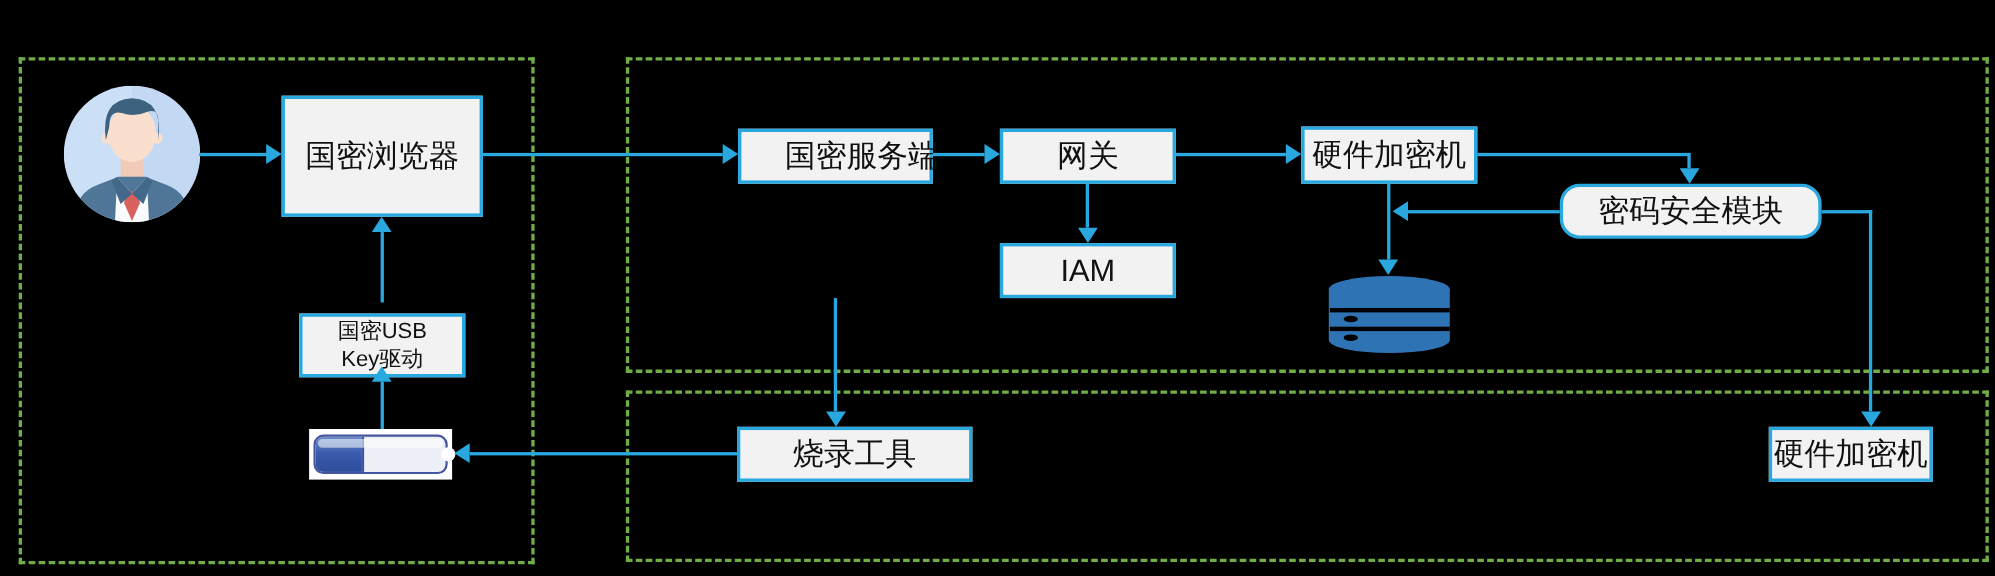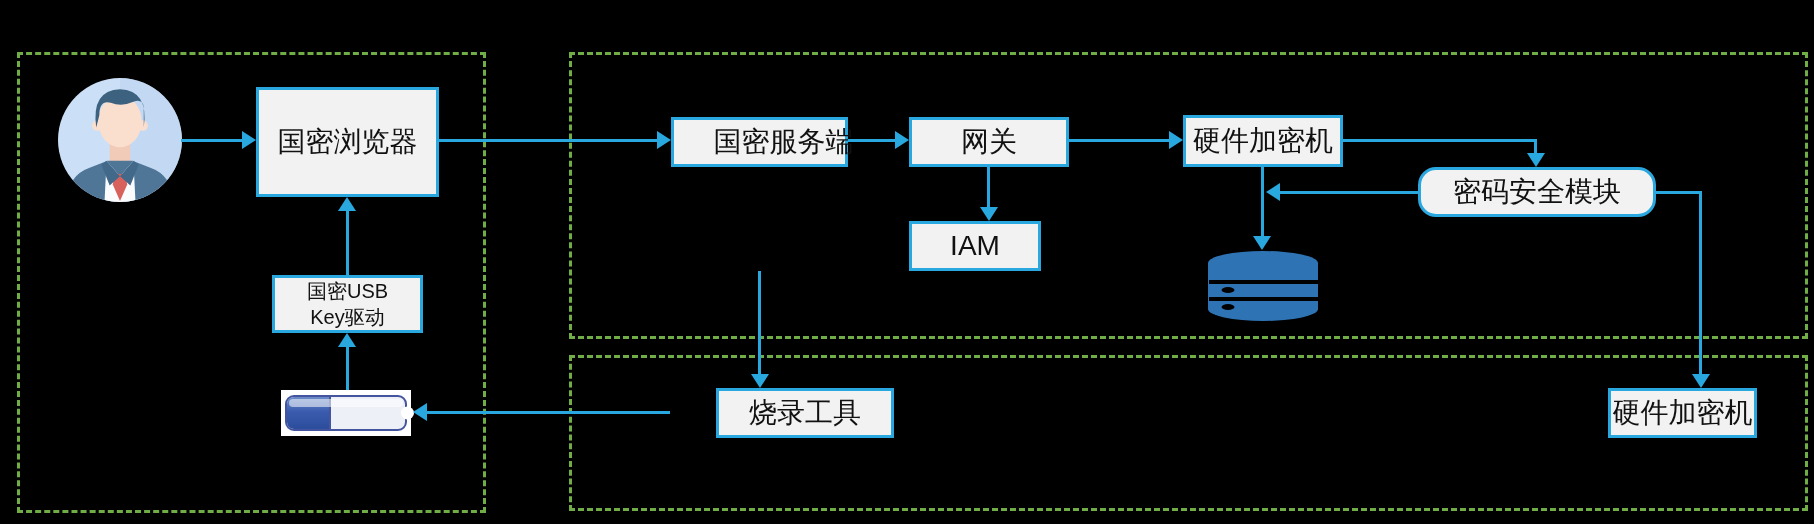--- a/index.html
+++ b/index.html
@@ -84,39 +84,39 @@
       <path d="M55 93 L65 93 L67 103 L60 119 L53 103 Z" fill="#D9615D"></path>
       <path d="M47 80 L60 95 L50 104 L42 84 Z" fill="#42688A"></path>
       <path d="M73 80 L60 95 L70 104 L78 84 Z" fill="#42688A"></path>
     </g>
   </svg>
 
   <div class="node" style="left:256px;top:87px;width:183px;height:110px;">
     <span>国密浏览器</span>
   </div>
 
-  <div class="node small" style="left:272px;top:275px;width:151px;height:58px;">
+  <div class="node small" style="left:272px;top:285px;width:151px;height:58px;">
     <span>国密USB</span>
     <span>Key驱动</span>
   </div>
 
   <div class="node" style="left:671px;top:117px;width:177px;height:50px;padding-left:48px;">
     <span>国密服务端</span>
   </div>
 
   <div class="node" style="left:909px;top:117px;width:160px;height:50px;">
     <span>网关</span>
   </div>
 
 
-  <div class="node" style="left:909px;top:221px;width:132px;height:50px;">
+  <div class="node" style="left:909px;top:221px;width:160px;height:50px;">
     <span>IAM</span>
   </div>
 
-  <div class="node" style="left:670px;top:388px;width:178px;height:50px;margin-left:46px;">
+  <div class="node" style="left:670px;top:388px;width:214px;height:50px;">
     <span>烧录工具</span>
   </div>
 
   <div class="node" style="left:1183px;top:115px;width:160px;height:52px;">
     <span>硬件加密机</span>
   </div>
 
   <div class="node" style="left:1418px;top:167px;width:238px;height:50px;border-radius:18px;">
     <span>密码安全模块</span>
   </div>

